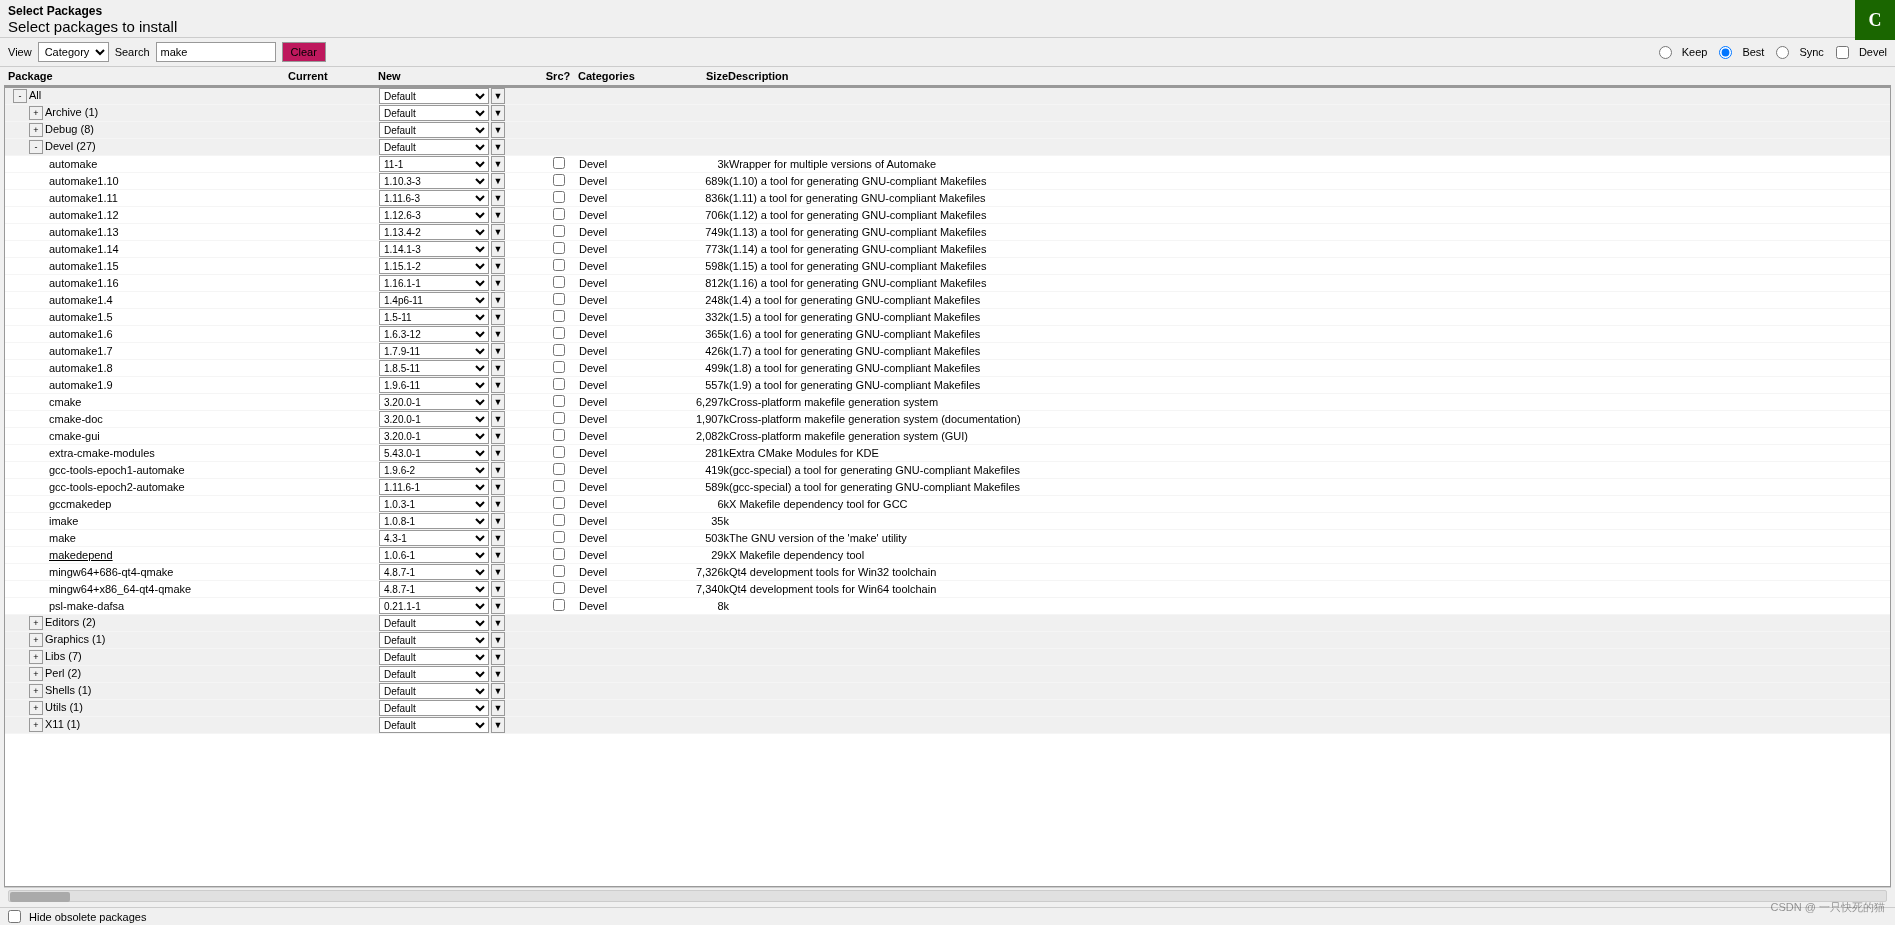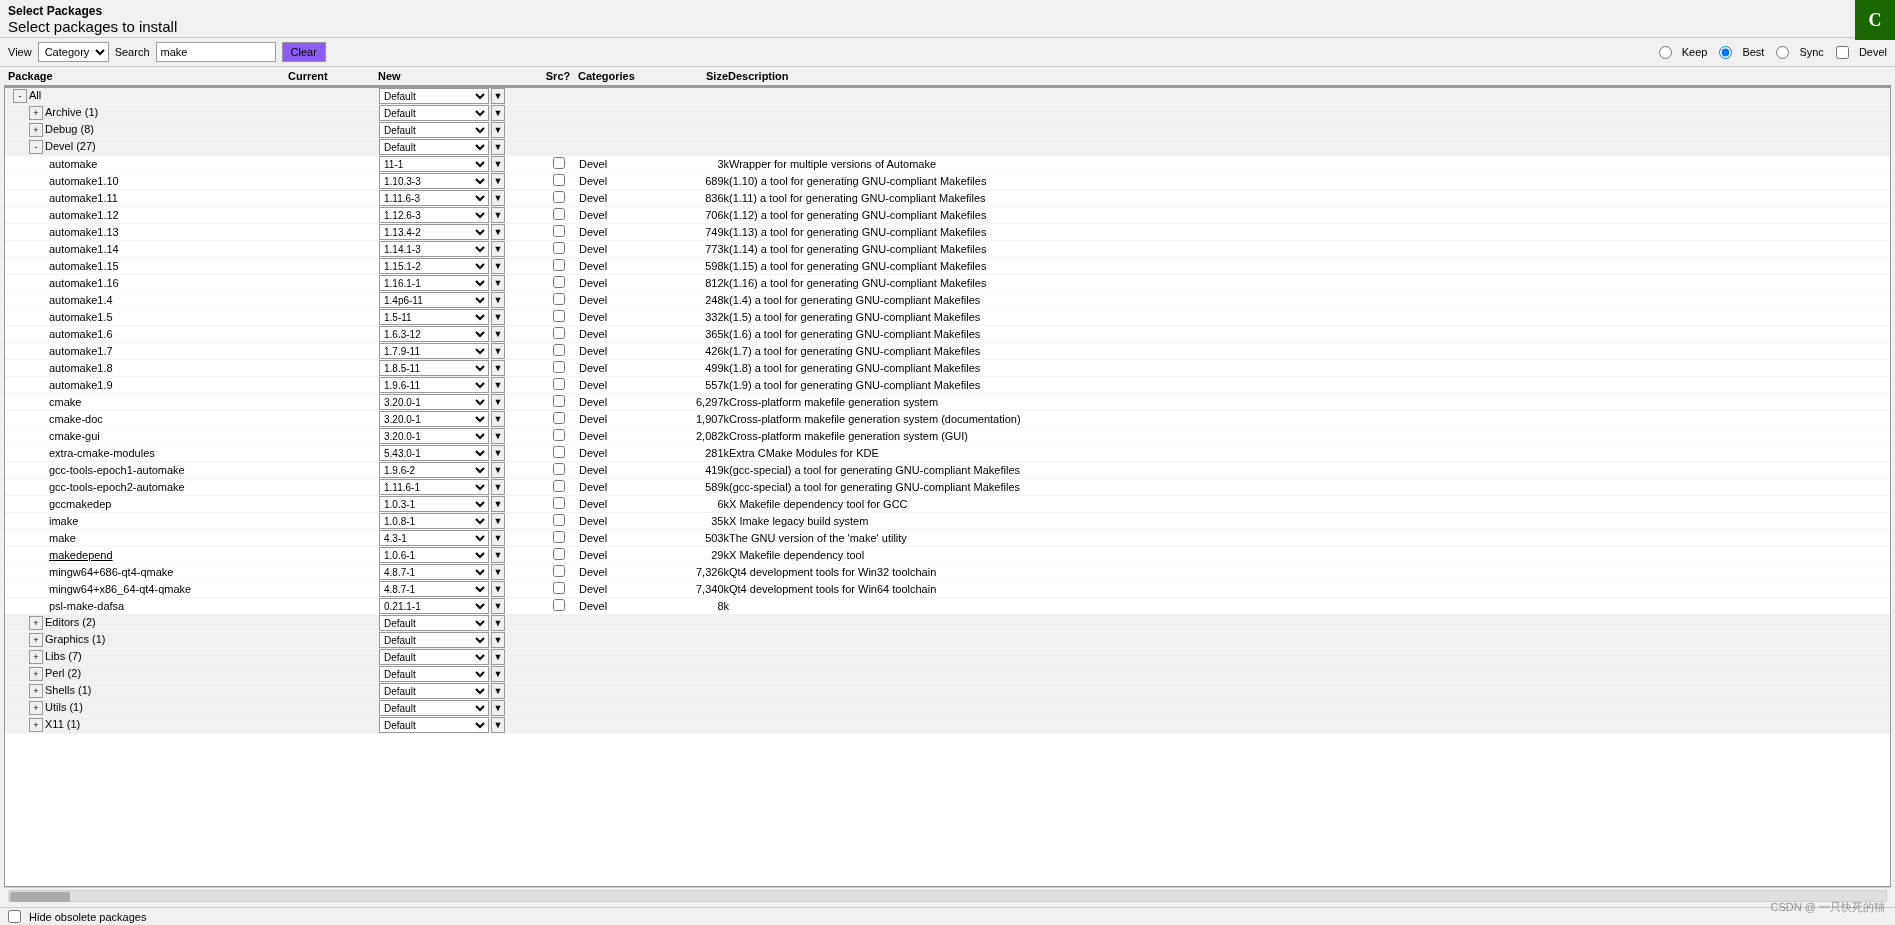--- a/index.html
+++ b/index.html
@@ -14,21 +14,21 @@
     
     
     .logo-corner { position: fixed; top: 0; right: 0; width: 40px; height: 40px; background: #1a6600; display: flex; align-items: center; justify-content: center; }
     .logo-text { color: white; font-weight: bold; font-size: 18px; font-family: serif; }
     
     
     .toolbar { display: flex; align-items: center; padding: 4px 8px; background: #f0f0f0; border-bottom: 1px solid #ccc; gap: 6px; }
     .toolbar label { font-size: 11px; }
     .toolbar select { font-size: 11px; border: 1px solid #999; background: white; padding: 1px 2px; height: 20px; }
     .toolbar input[type="text"] { font-size: 11px; border: 1px solid #999; background: white; padding: 1px 4px; height: 20px; width: 120px; }
-    .toolbar button { font-size: 11px; border: 1px solid #999; background: #8b5cf6; padding: 1px 8px; height: 20px; cursor: pointer; }
+    .toolbar button { font-size: 11px; border: 1px solid #999; background: #be185d; padding: 1px 8px; height: 20px; cursor: pointer; }
     
     
     .radio-group { margin-left: auto; display: flex; align-items: center; gap: 12px; }
     .radio-item { display: flex; align-items: center; gap: 10px; font-size: 11px; }
     .radio-item input { margin: 0; }
     
     
     .col-headers { display: flex; align-items: center; background: #f0f0f0; border-bottom: 2px solid #999; padding: 2px 4px; font-weight: bold; font-size: 11px; min-height: 20px; }
     
     .pkg-row { display: flex; align-items: center; min-height: 16px; padding: 0 4px; border-bottom: 1px solid #f5f5f5; }
@@ -437,21 +437,20 @@
           <div class="pkg-row">
             <div class="col-package" style="padding-left: 40px;"><span>imake</span></div>
             <div class="col-current"></div>
             <div class="col-new">
               <select class="new-select"><option>1.0.8-1</option></select>
               <button class="arrow-btn">▼</button>
             </div>
             <div class="col-src"><input type="checkbox" class="checkbox-src" style=""></div>
             <div class="col-categories">Devel</div>
             <div class="col-size">35k</div>
-            <div class="col-desc">X Imake legacy build system</div>
           </div>
           <div class="pkg-row">
             <div class="col-package" style="padding-left: 40px;"><span>make</span></div>
             <div class="col-current"></div>
             <div class="col-new">
               <select class="new-select"><option>4.3-1</option></select>
               <button class="arrow-btn">▼</button>
             </div>
             <div class="col-src"><input type="checkbox" class="checkbox-src" style=""></div>
             <div class="col-categories">Devel</div>

